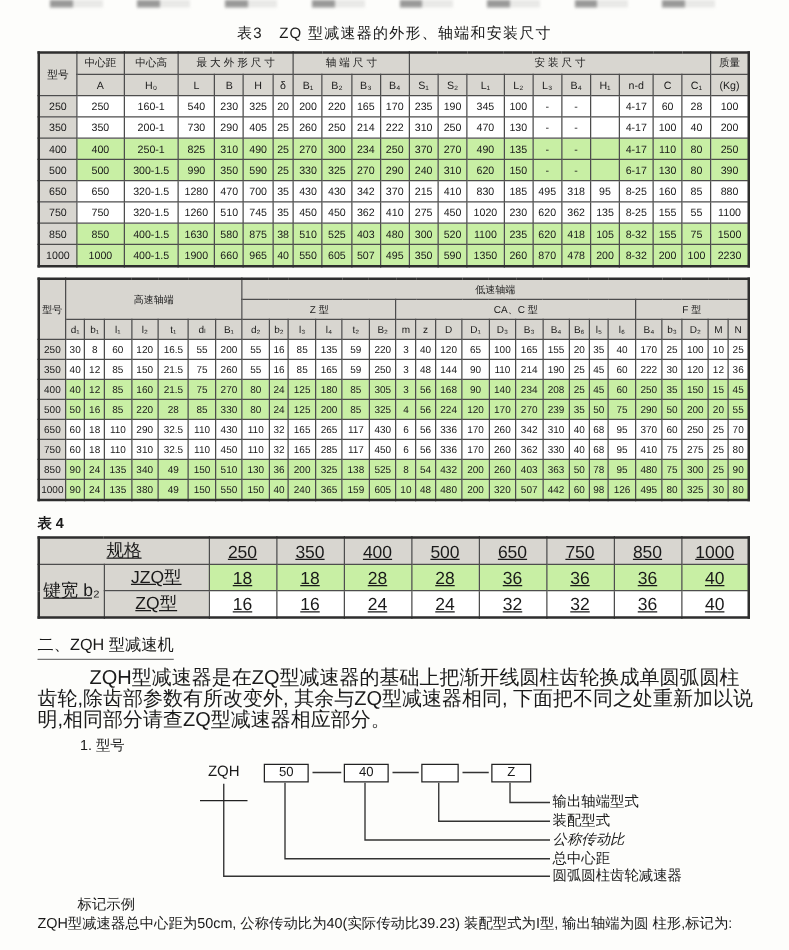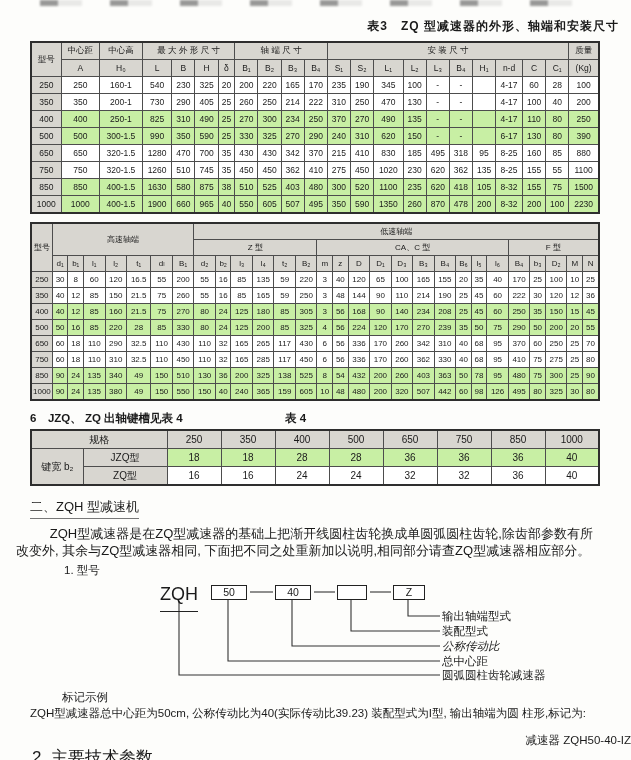--- a/index.html
+++ b/index.html
@@ -7,54 +7,54 @@
     width:631px;height:760px;background:#fdfdfb;overflow:hidden;
     font-family:"Liberation Sans","DejaVu Sans",sans-serif;color:#1a1a1a;
     position:relative;
   }
   .scan-smudge{
     position:absolute;top:0;left:40px;width:560px;height:6px;
     background:repeating-linear-gradient(90deg,rgba(70,70,70,.55) 0 18px,rgba(120,120,120,.15) 18px 42px,transparent 42px 70px);
     filter:blur(1.2px);
   }
   .caption{
-    text-align:right;font-weight:bold;font-size:12px;margin:18px 12px 6px 0;letter-spacing:1px;
+    text-align:center;font-weight:normal;font-size:12px;margin:18px 0 6px 0;letter-spacing:1px;
   }
   table.tbl{
     border-collapse:collapse;margin-left:30px;width:570px;
     border:2px solid #2e2e2e;table-layout:auto;
   }
   table.tbl th,table.tbl td{
     border:1px solid #4d4d4d;text-align:center;vertical-align:middle;
     padding:1px 1px;font-weight:normal;white-space:nowrap;
     background:#fff;
   }
   #table3 th,#table3 td{font-size:8.5px;height:14px;}
   #table2 th,#table2 td{font-size:8px;height:13px;}
-  #table4 th,#table4 td{font-size:10px;height:15px;}
+  #table4 th,#table4 td{font-size:14px;height:15px;text-decoration:underline;}
   table.tbl thead th{background:#d8d6d0;}
   table.tbl td.model,table.tbl th.model{background:#d8d6d0;}
   table.tbl tr.green td:not(.model){background:#c8efa4;}
   th.vert{width:15px;white-space:normal;word-break:break-all;line-height:1.5;padding:0 2px;}
   .t4row{margin:10px 0 3px 30px;font-size:11.5px;font-weight:bold;display:flex;}
   .t4row .note{width:255px;}
   .sec-heading{margin:12px 0 0 30px;font-size:13px;font-weight:normal;}
   .sec-heading span{display:inline-block;border-bottom:1px solid #777;padding-bottom:2px;}
   .bodytext{margin:0 28px 12px 30px;font-size:11.5px;line-height:16px;}
-  p.para{text-indent:2.6em;margin:6px 28px 2px 16px;font-size:13px;line-height:17px;}
+  p.para{text-indent:2.6em;margin:6px 28px 2px 30px;font-size:16px;line-height:17px;}
   .sub{margin:4px 0 0 64px;font-size:11.5px;}
   .ind1{margin:2px 0 0 32px;font-size:17px;line-height:15.5px;}
   .ind3{margin:4px 0 0 62px;font-size:11.5px;}
   .center{text-align:right;font-size:11.5px;margin:1px 0;}
   
   .diagram{position:relative;height:102px;width:580px;margin:6px 0 2px 30px;}
   .dlines{position:absolute;left:0;top:0;width:580px;height:102px;}
   .dcode{
     position:absolute;left:130px;top:0;width:38px;text-align:center;
-    font-size:18px;border-bottom:1.5px solid #222;padding-bottom:6px;
+    font-size:12px;border-bottom:1.5px solid #222;padding-bottom:16px;
   }
   .dbox{
     position:absolute;top:1px;height:13px;border:1.5px solid #222;
     font-size:10.5px;line-height:13px;text-align:center;background:#fff;
   }
   #box-50{left:181px;width:34px;}
   #box-40{left:245px;width:34px;}
   #box-empty{left:307px;width:28px;}
   #box-z{left:363px;width:30px;}
   .dlabel{position:absolute;left:412px;font-size:11.5px;line-height:13px;}
@@ -587,21 +587,20 @@
         <td>495</td>
         <td>80</td>
         <td>325</td>
         <td>30</td>
         <td>80</td>
       </tr>
     </tbody>
   </table>
 
 <div class="t4row">
-  <span class="note">6　JZQ、 ZQ 出轴键槽见表 4</span>
   <span>表 4</span>
 </div>
 
 <table class="tbl" id="table4">
   <colgroup>
       <col style="width:52px">
       <col style="width:84px">
       <col span="8" style="width:54px">
     </colgroup>
 <thead>

